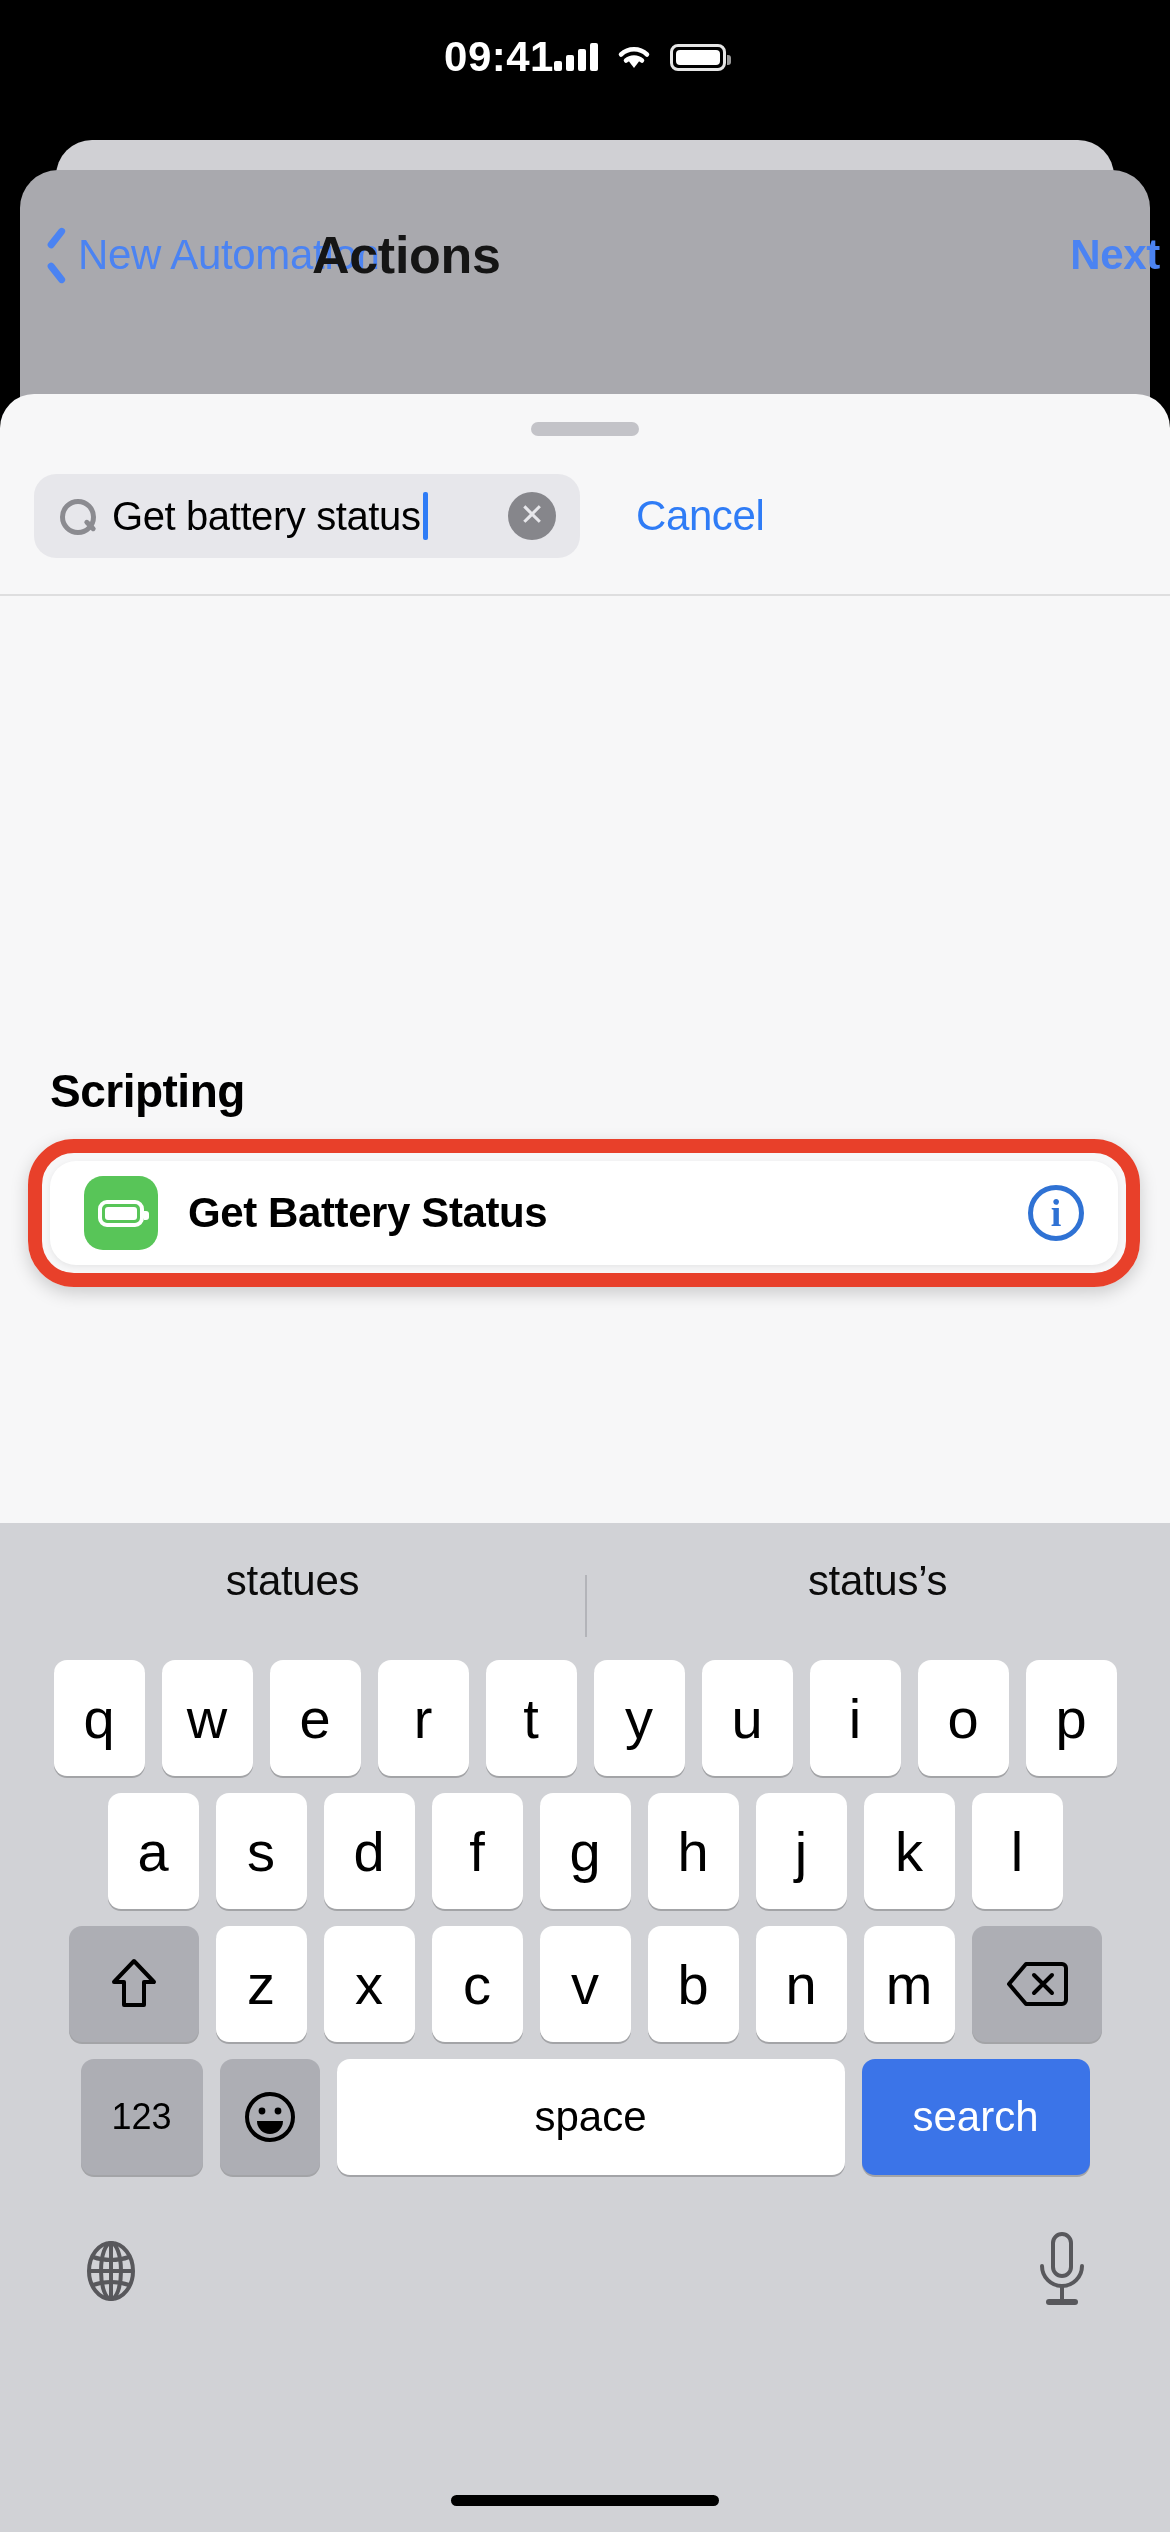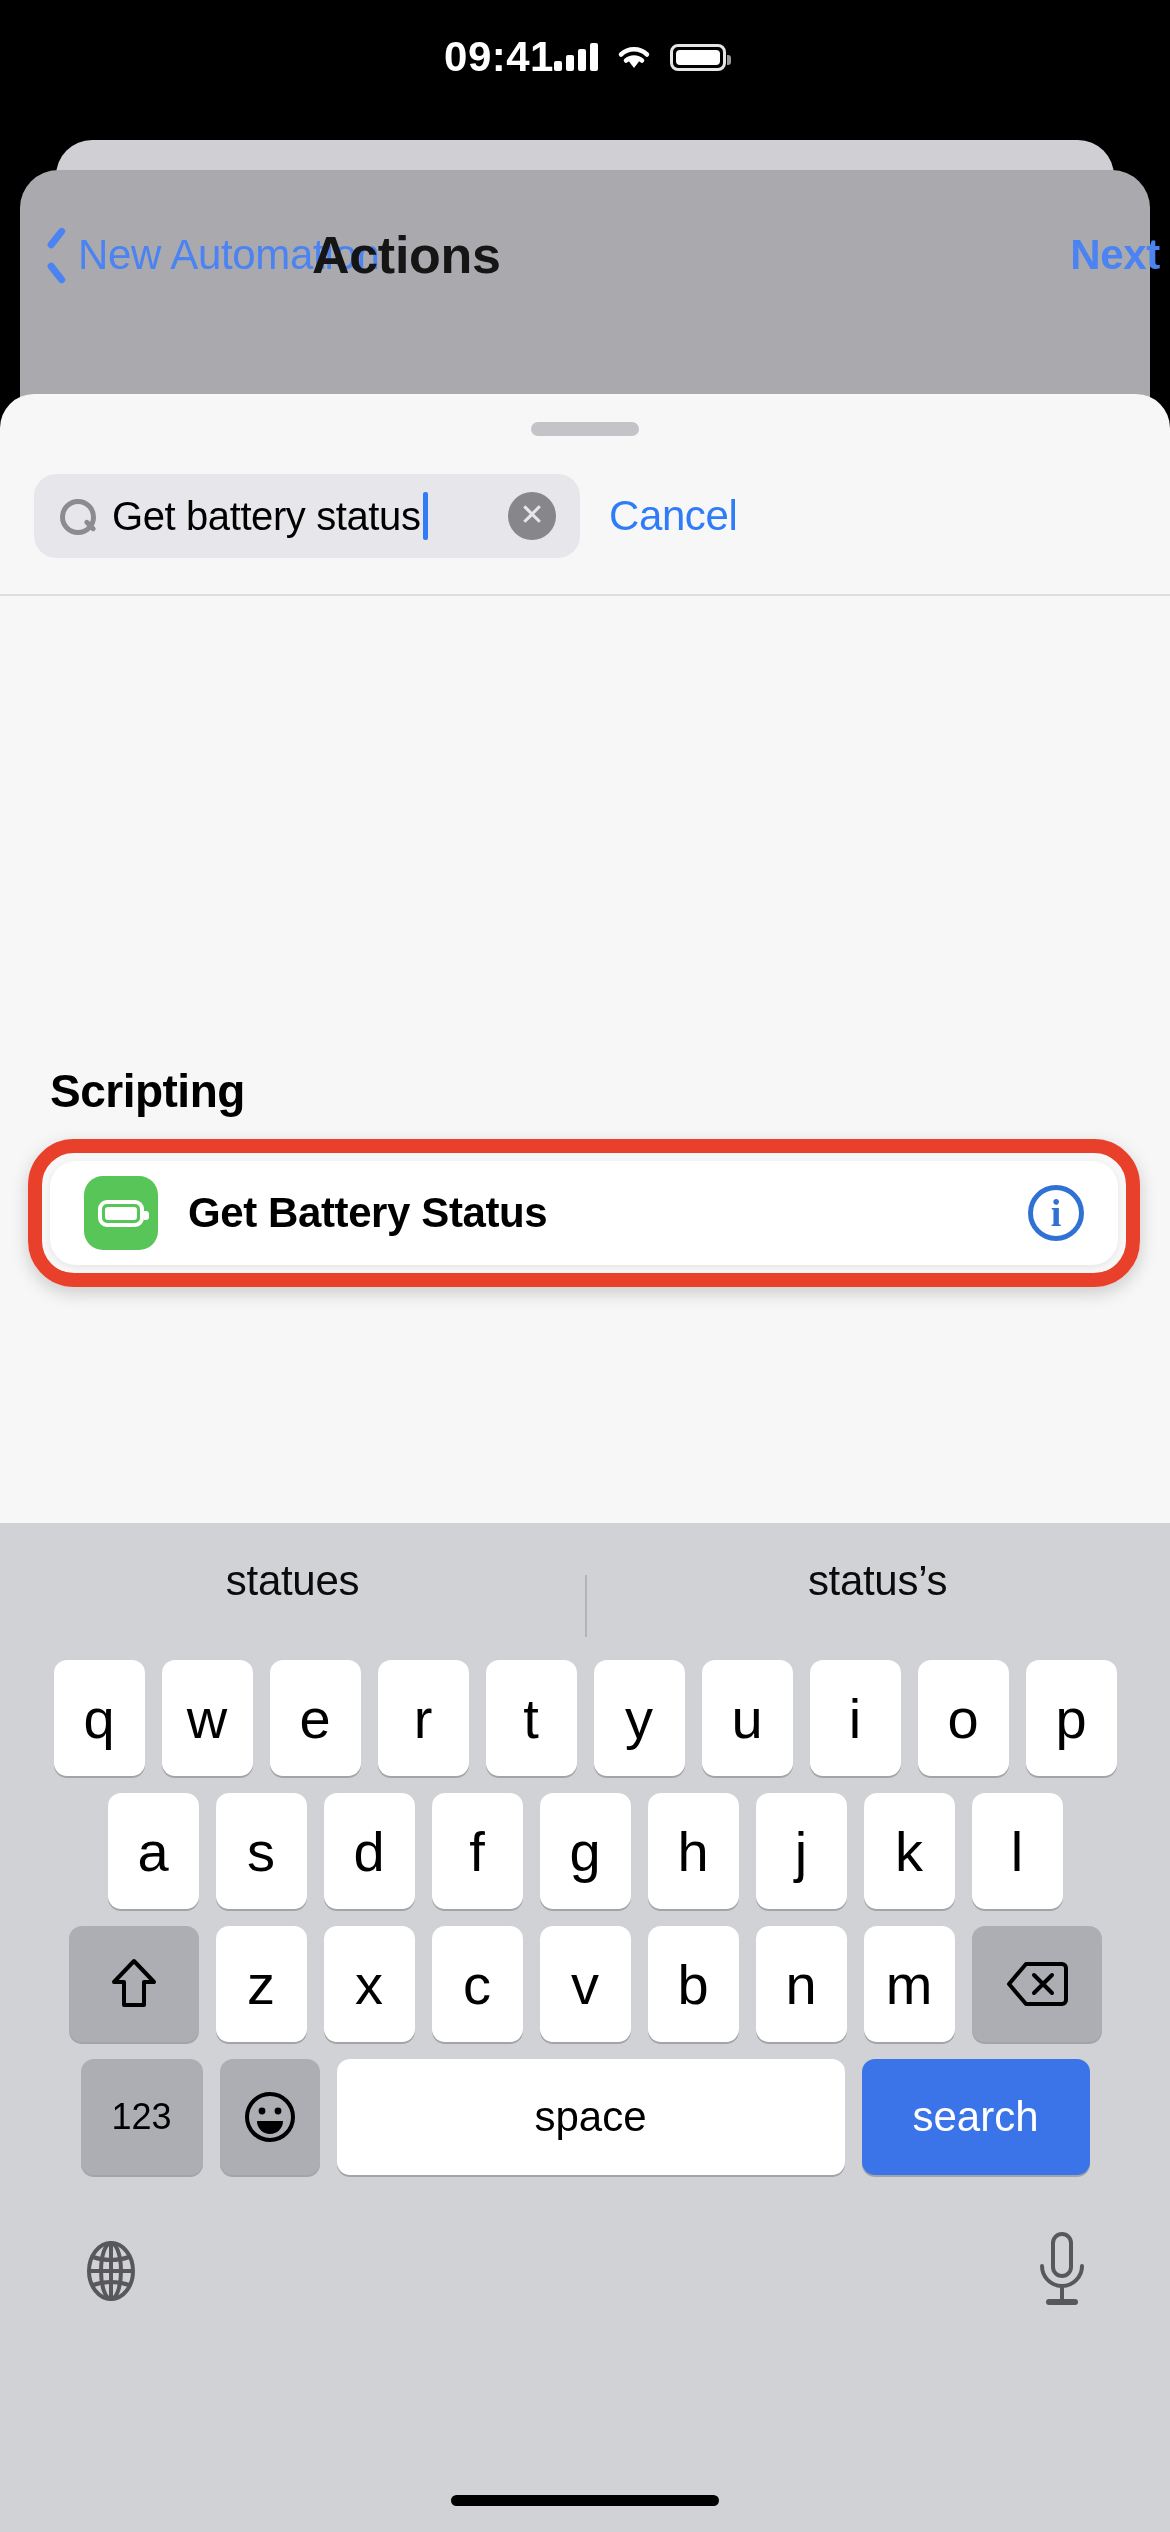--- a/index.html
+++ b/index.html
@@ -130,21 +130,21 @@
   .clear-btn {
     position: absolute; right: 24px; top: 50%; transform: translateY(-50%);
     width: 48px; height: 48px; border-radius: 50%; background: #86868b;
     display: flex; align-items: center; justify-content: center;
   }
   .clear-btn span {
     color: #e7e7eb; font-size: 30px; line-height: 1; font-weight: 500;
     margin-top: -2px;
   }
   .cancel-btn {
-    margin-left: 29px; color: #2f7cf6; font-size: 42px; letter-spacing: -0.4px;
+    margin-left: 56px; color: #2f7cf6; font-size: 42px; letter-spacing: -0.4px;
   }
   .sheet-divider {
     position: absolute; top: 200px; left: 0; width: 1170px; height: 2px;
     background: #dededf;
   }
 
   
   .section-header {
     position: absolute; top: 670px; left: 50px;
     font-size: 46px; font-weight: 700; color: #000; letter-spacing: -0.5px;

